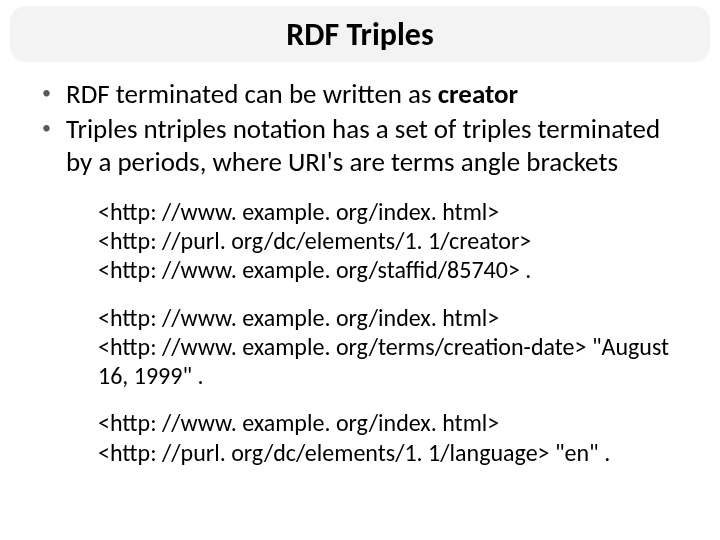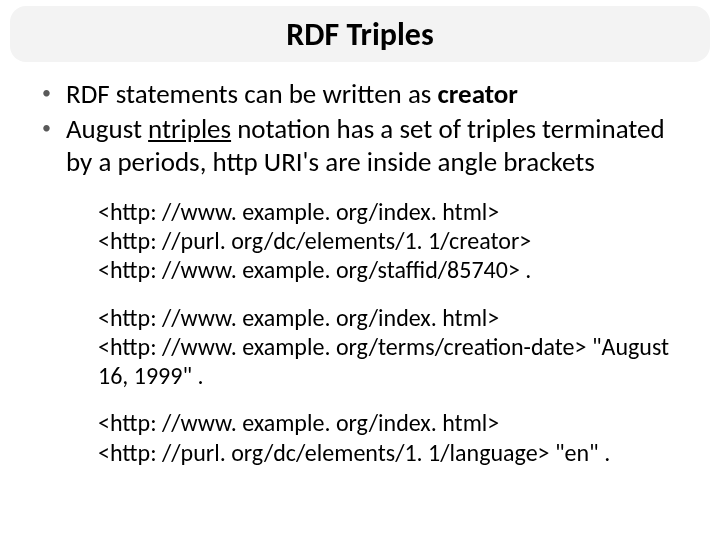--- a/index.html
+++ b/index.html
@@ -55,21 +55,21 @@
   }
   ul.bullets > li::before {
     content: "•";
     position: absolute;
     left: 6px;
     top: 0;
     font-size: 18px;
     line-height: 30px;
     color: #595959;
   }
-  .u { text-decoration: underline; }
+  .u { }
   .b { font-weight: 700; }
   .examples {
     margin-top: 18px;
     margin-left: 62px;
     margin-right: 10px;
   }
   .ex-block {
     font-size: 24px;
     line-height: 1.22;
     color: #000;
@@ -83,24 +83,24 @@
 
 <div class="slide">
 
   <div class="title-bar">
     <div class="title-text">RDF Triples</div>
   </div>
 
   <div class="body">
     <ul class="bullets">
       <li>
-        <span>RDF statements can be written as </span><span class="b">creator</span><span></span>
+        <span>RDF terminated can be written as </span><span class="b">creator</span><span></span>
       </li>
       <li>
-        <span>August </span><span class="u">ntriples</span><span> notation has a set of triples terminated by a periods, http URI's are inside angle brackets</span>
+        <span>Triples </span><span class="u">ntriples</span><span> notation has a set of triples terminated by a periods, where URI's are terms angle brackets</span>
       </li>
     </ul>
 
     <div class="examples">
       <div class="ex-block">&lt;http: //www. example. org/index. html&gt;
 &lt;http: //purl. org/dc/elements/1. 1/creator&gt;
 &lt;http: //www. example. org/staffid/85740&gt; .</div>
       <div class="ex-block">&lt;http: //www. example. org/index. html&gt;
 &lt;http: //www. example. org/terms/creation-date&gt; "August 16, 1999" .</div>
       <div class="ex-block">&lt;http: //www. example. org/index. html&gt;

